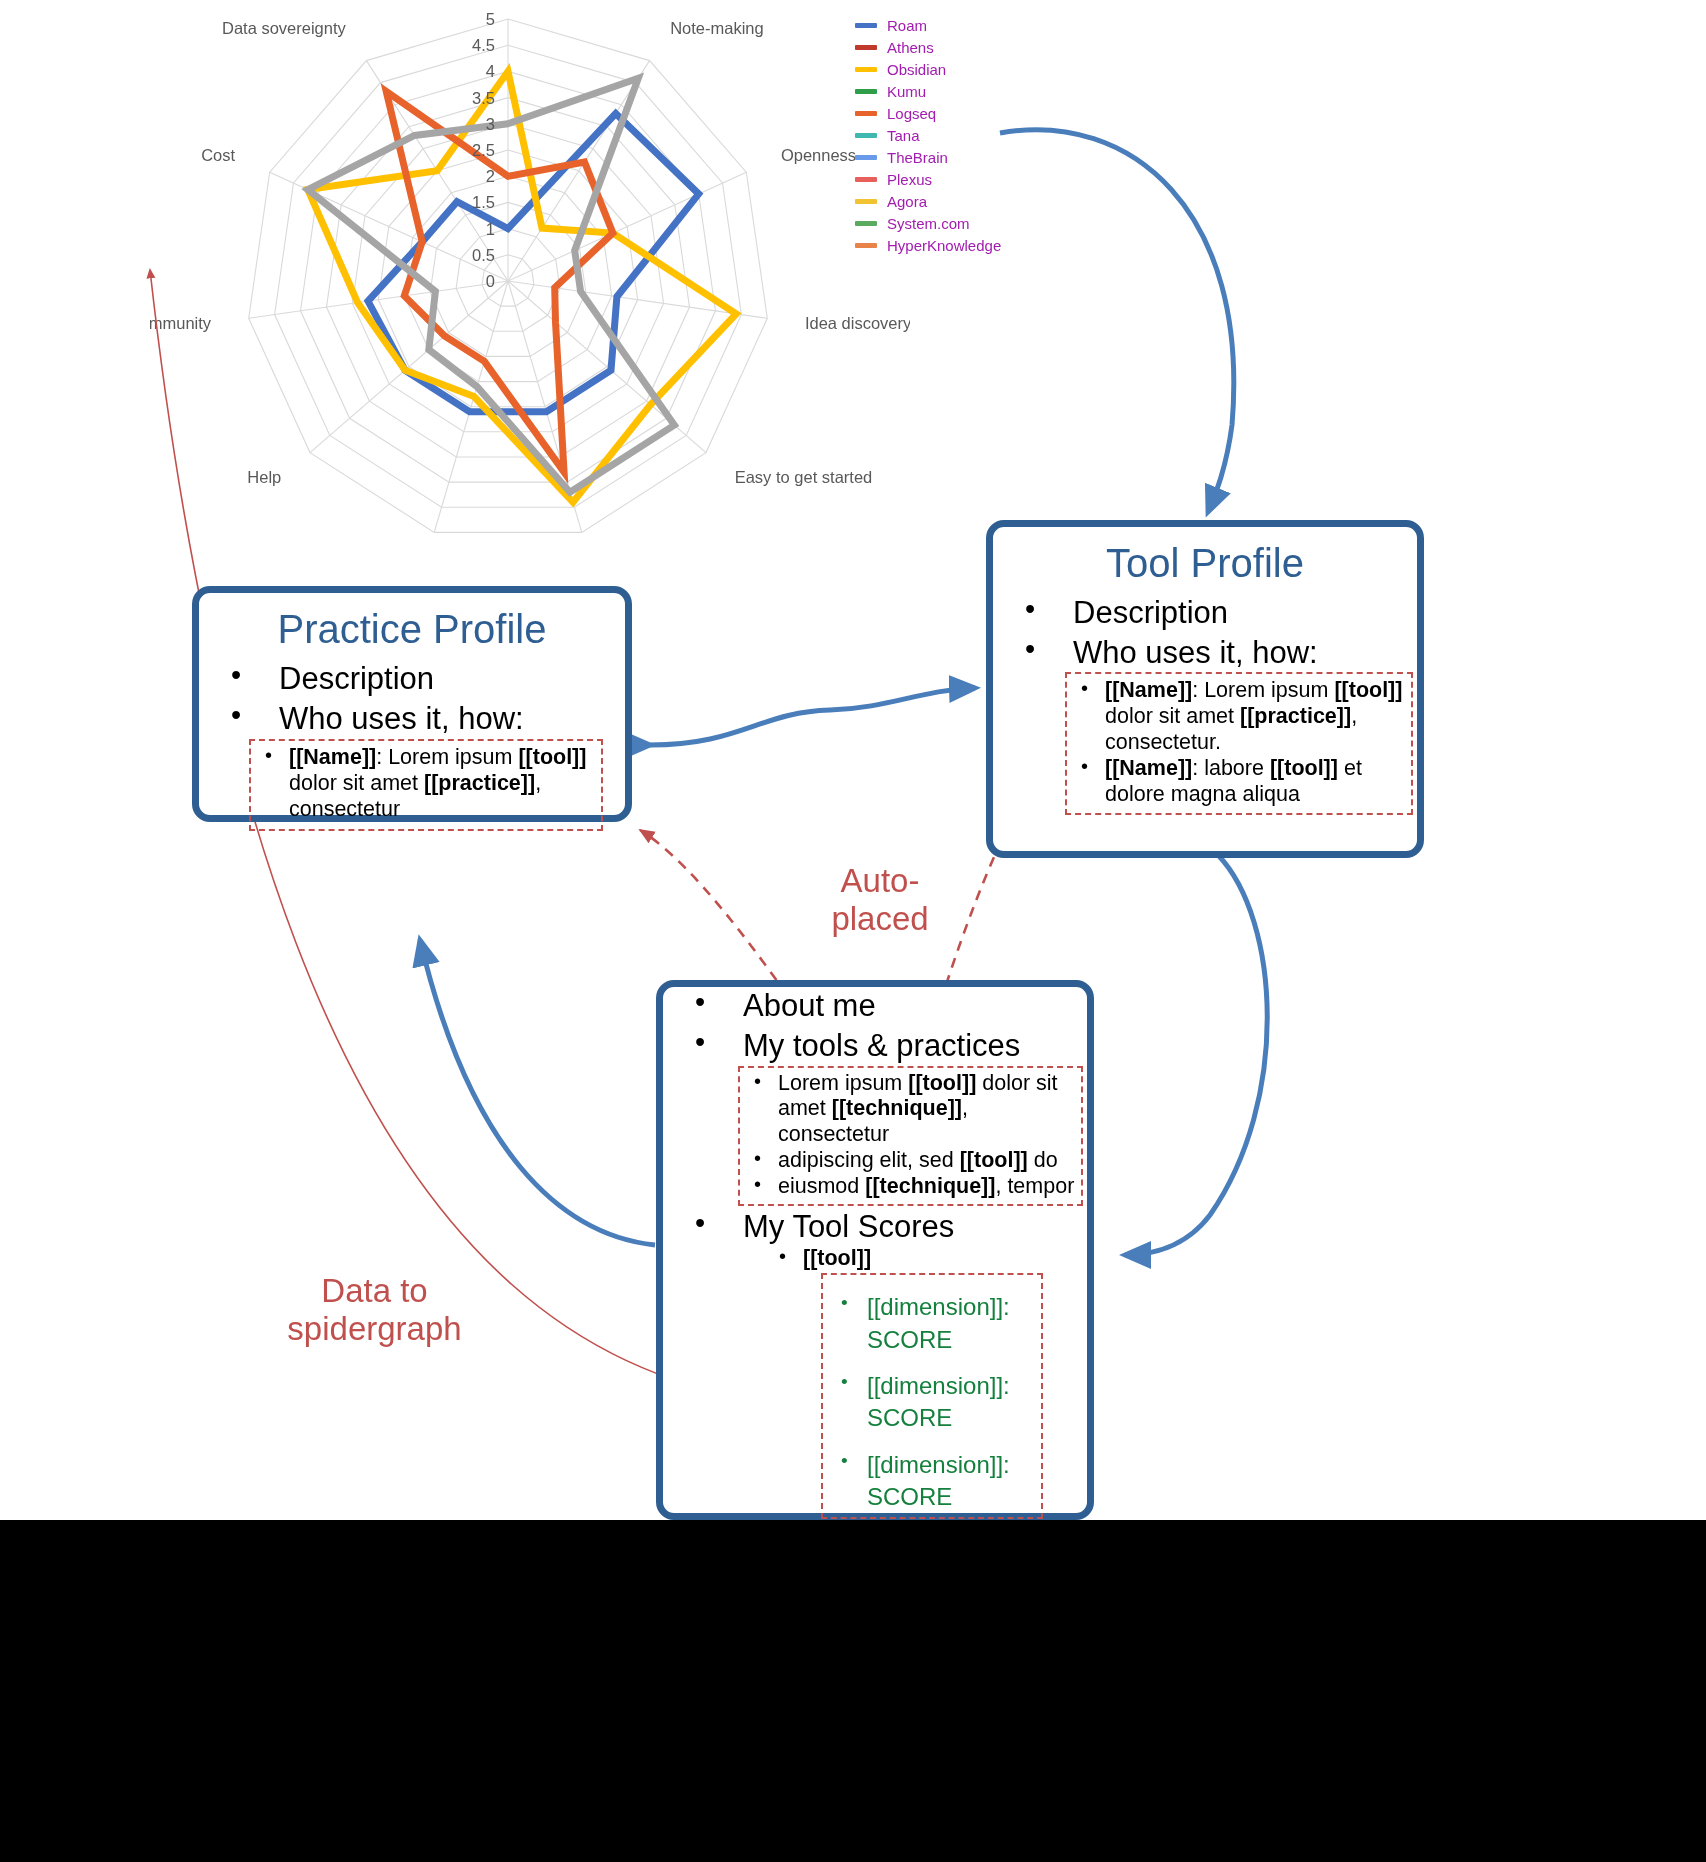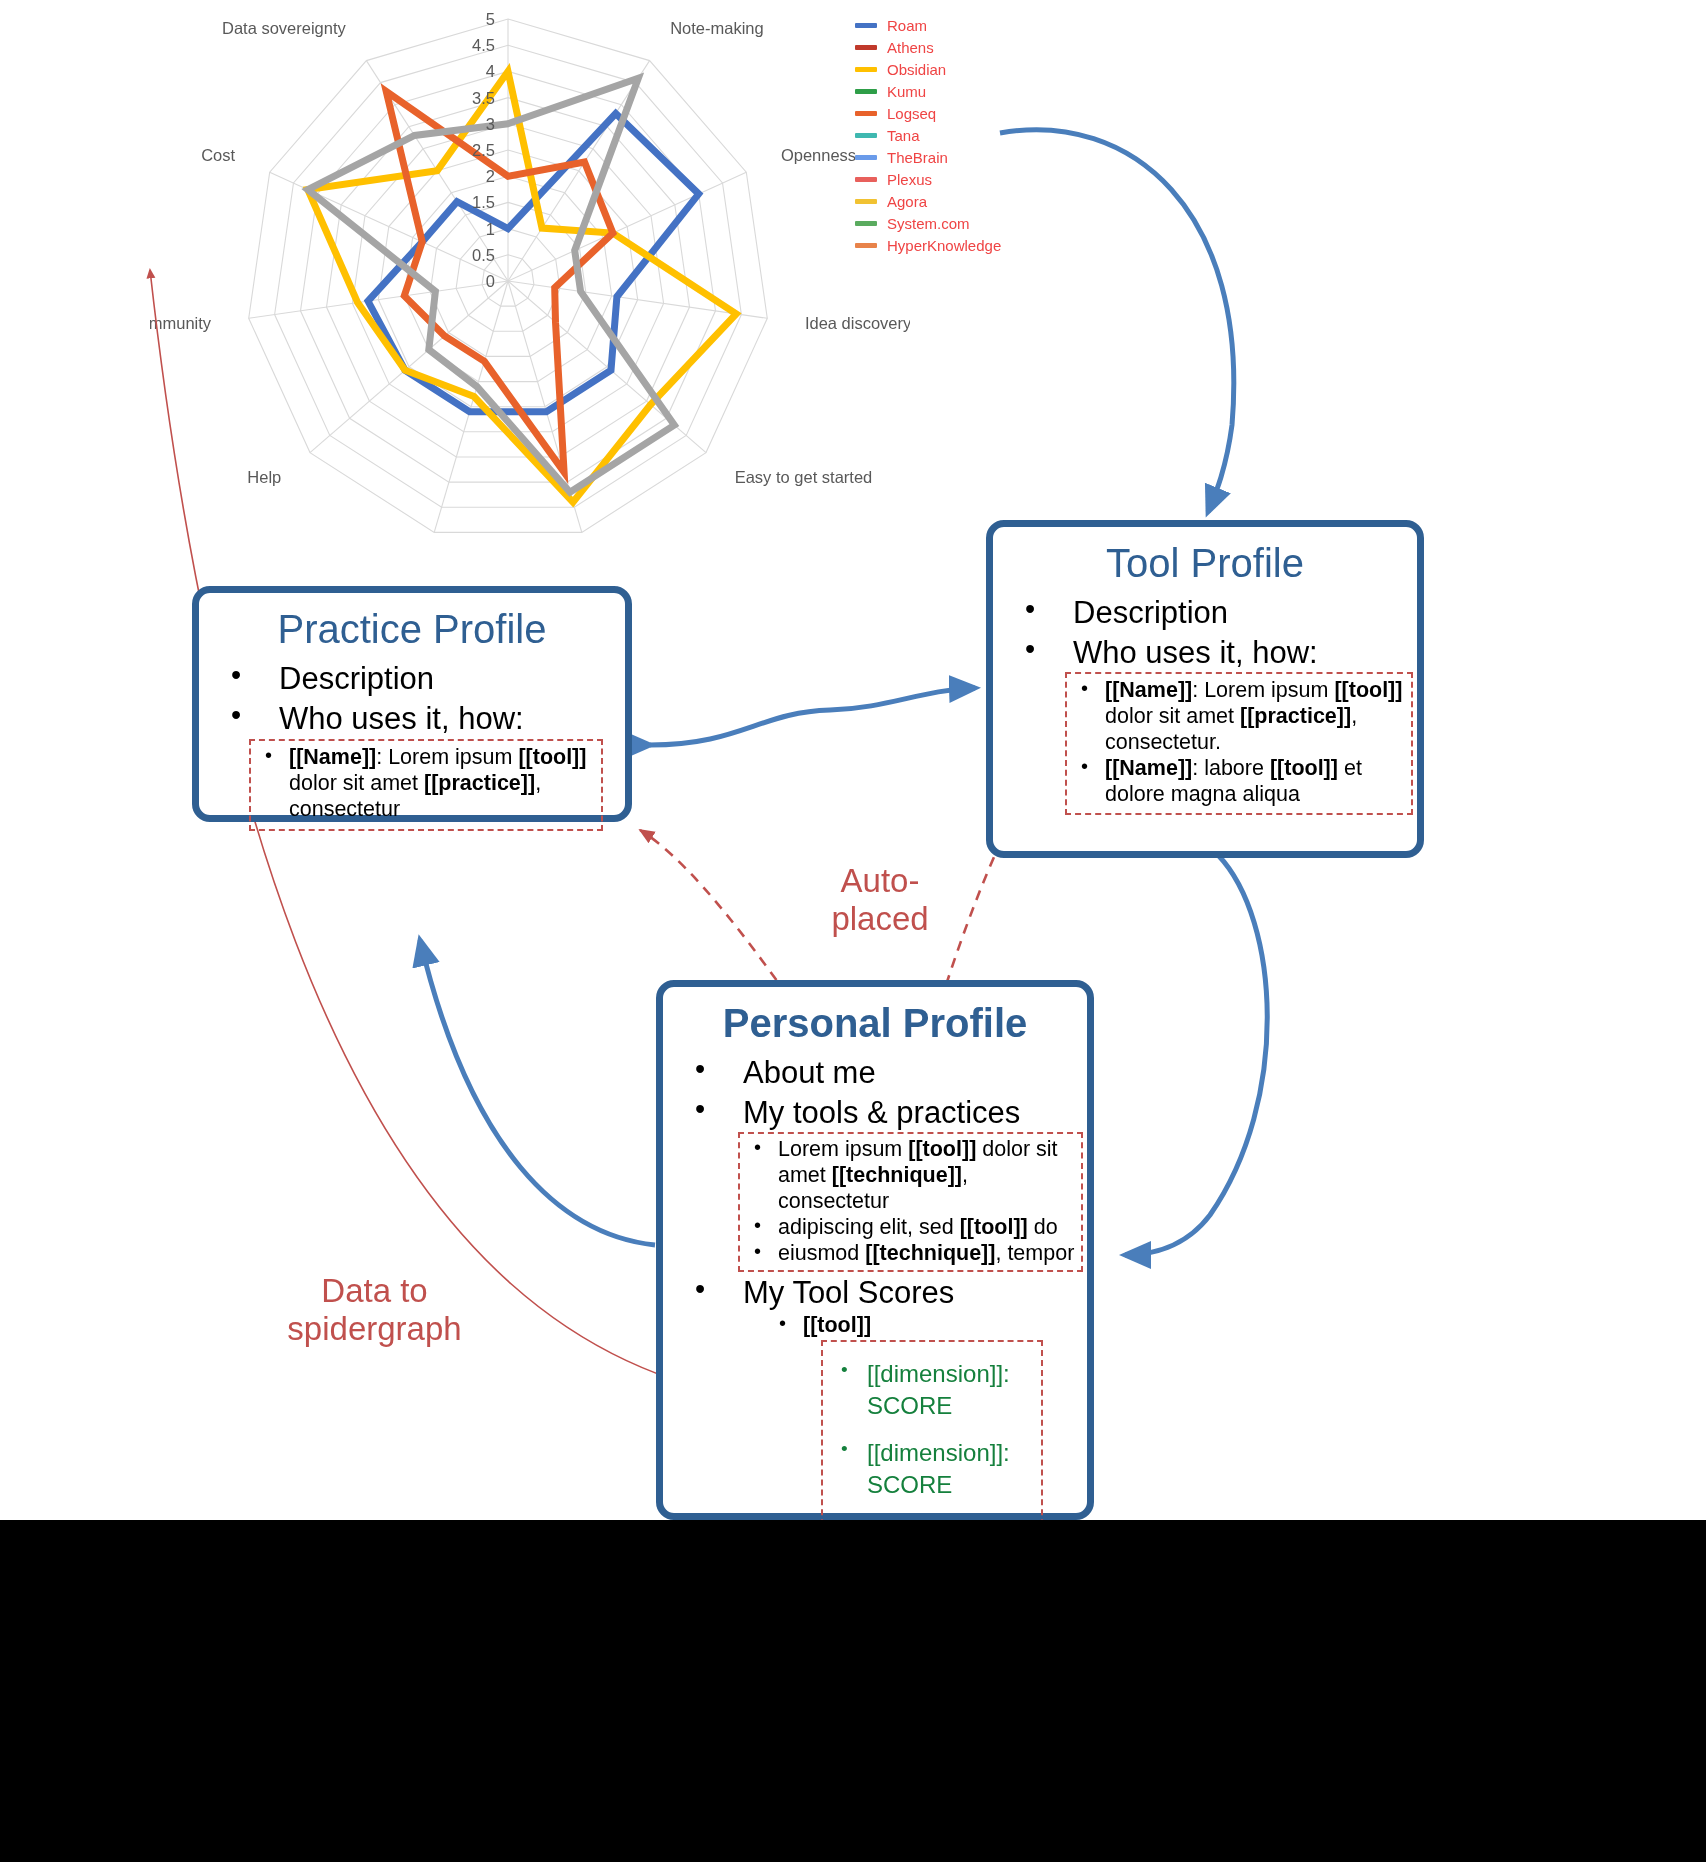--- a/index.html
+++ b/index.html
@@ -14,21 +14,21 @@
   .axis-label{font-size:16.5px;fill:#595959;font-family:"Liberation Sans",sans-serif;}
   .tick-label{font-size:16.5px;fill:#595959;font-family:"Liberation Sans",sans-serif;text-anchor:end;}
   .grid-poly{fill:none;stroke:#d9d9d9;stroke-width:1.1;}
   .spoke{stroke:#d9d9d9;stroke-width:1.1;}
   .series-poly{fill:none;stroke-width:7;stroke-linejoin:miter;stroke-linecap:butt;}
 
   
   #legend{position:absolute;left:855px;top:14px;width:250px;}
   .legend-row{display:flex;align-items:center;height:22px;}
   .legend-swatch{width:22px;height:5px;border-radius:1px;margin-right:10px;flex:none;}
-  .legend-text{font-size:15px;color:#ef4444;font-family:"Liberation Sans",sans-serif;white-space:nowrap;}
+  .legend-text{font-size:15px;color:#a21caf;font-family:"Liberation Sans",sans-serif;white-space:nowrap;}
 
   
   .profile-box{position:absolute;border:7px solid #2f5f92;border-radius:18px;background:#fff;box-sizing:border-box;}
   .box-title{text-align:center;color:#2f5f92;font-size:40px;line-height:1.12;margin:14px 0 8px 0;}
   .box-title.bold{font-weight:bold;}
   ul.lvl1{list-style:none;margin:0;padding:0 0 0 18px;}
   ul.lvl1>li{position:relative;padding-left:62px;font-size:31px;line-height:1.22;color:#000;margin-bottom:2px;}
   ul.lvl1>li:before{content:"\2022";position:absolute;left:14px;top:-2px;font-size:29px;}
   ul.lvl2{list-style:none;margin:0;padding:0;}
   ul.lvl2>li{position:relative;padding-left:34px;font-size:21.5px;line-height:1.2;color:#000;}
@@ -211,21 +211,20 @@
             <ul class="lvl2" id="tool-who-uses">
                 <li><span class="tok">[[Name]]</span><span>: </span><span>Lorem ipsum </span><span class="tok">[[tool]]</span><span> dolor sit amet </span><span class="tok">[[practice]]</span><span>, consectetur.</span></li>
                 <li><span class="tok">[[Name]]</span><span>: </span><span>labore </span><span class="tok">[[tool]]</span><span> et dolore magna aliqua</span></li>
               </ul>
           </div>
         </li>
       </ul>
     </div>
 
     <div class="profile-box" style="left:656px;top:980px;width:438px;height:540px;">
-      <div class="box-title bold">Personal Profile</div>
       <ul class="lvl1">
         <li>About me</li>
         <li>
           <span>My tools &amp; practices</span>
           <div class="dashbox" style="margin:1px 4px 0 -5px;padding:3px 4px 4px 4px;">
             <ul class="lvl2" id="personal-tools">
                 <li><span>Lorem ipsum </span><span class="tok">[[tool]]</span><span> dolor sit amet </span><span class="tok">[[technique]]</span><span>, consectetur</span></li>
                 <li><span>adipiscing elit, sed </span><span class="tok">[[tool]]</span><span> do</span></li>
                 <li><span>eiusmod </span><span class="tok">[[technique]]</span><span>, tempor</span></li>
               </ul>

